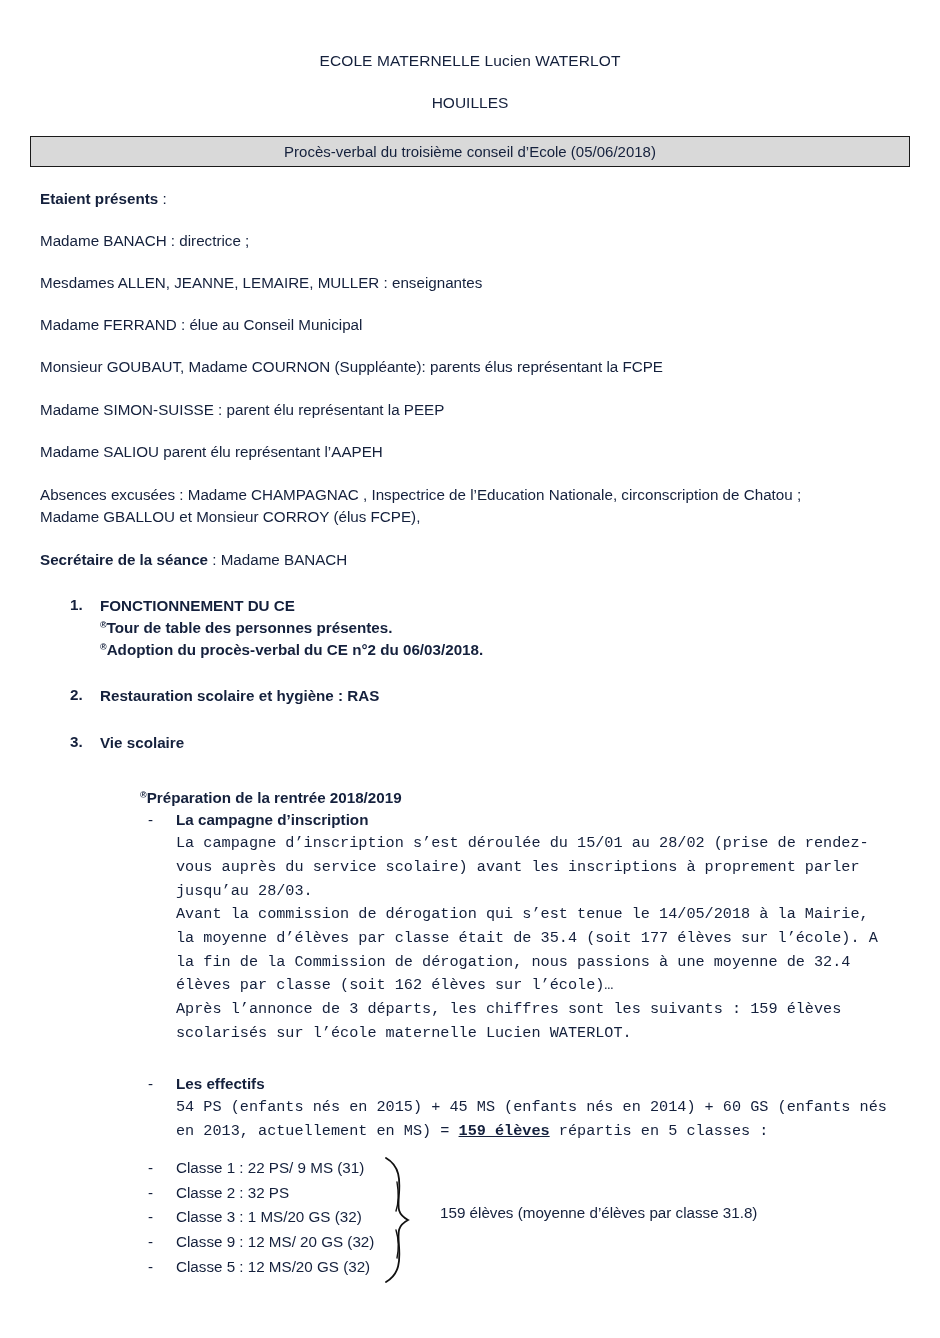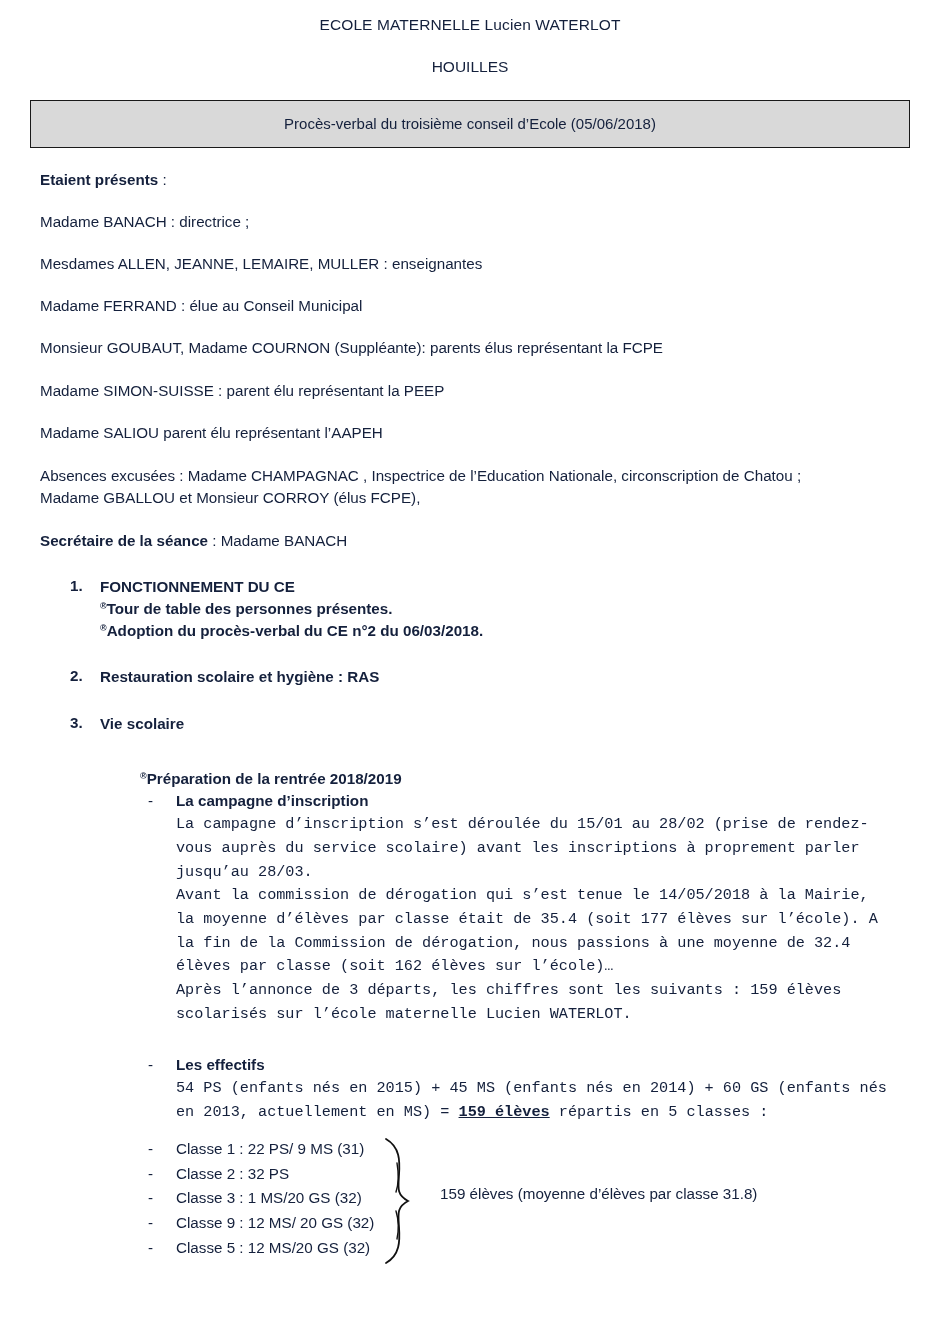--- a/index.html
+++ b/index.html
@@ -24,37 +24,37 @@
     padding: 0;
     overflow: hidden;
   }
 
   
   .doc-title {
     text-align: center;
     font-size: 15.5px;
     line-height: 1.2;
     margin: 0;
-    padding-top: 16px;
+    padding-top: 52px;
     letter-spacing: .1px;
     font-weight: 400;
   }
   .doc-subtitle {
     text-align: center;
     font-size: 15.5px;
     margin: 0;
     padding-top: 23px;
     font-weight: 400;
   }
 
   .banner {
     margin: 24px 30px 0 30px;
     border: 1.6px solid #1a1a1a;
     background: #d9d9d9;
-    height: 48px;
+    height: 31px;
     display: flex;
     align-items: center;
     justify-content: center;
     box-sizing: border-box;
   }
   .banner-text {
     font-size: 15px;
     font-weight: 400;
     color: #14203c;
   }

